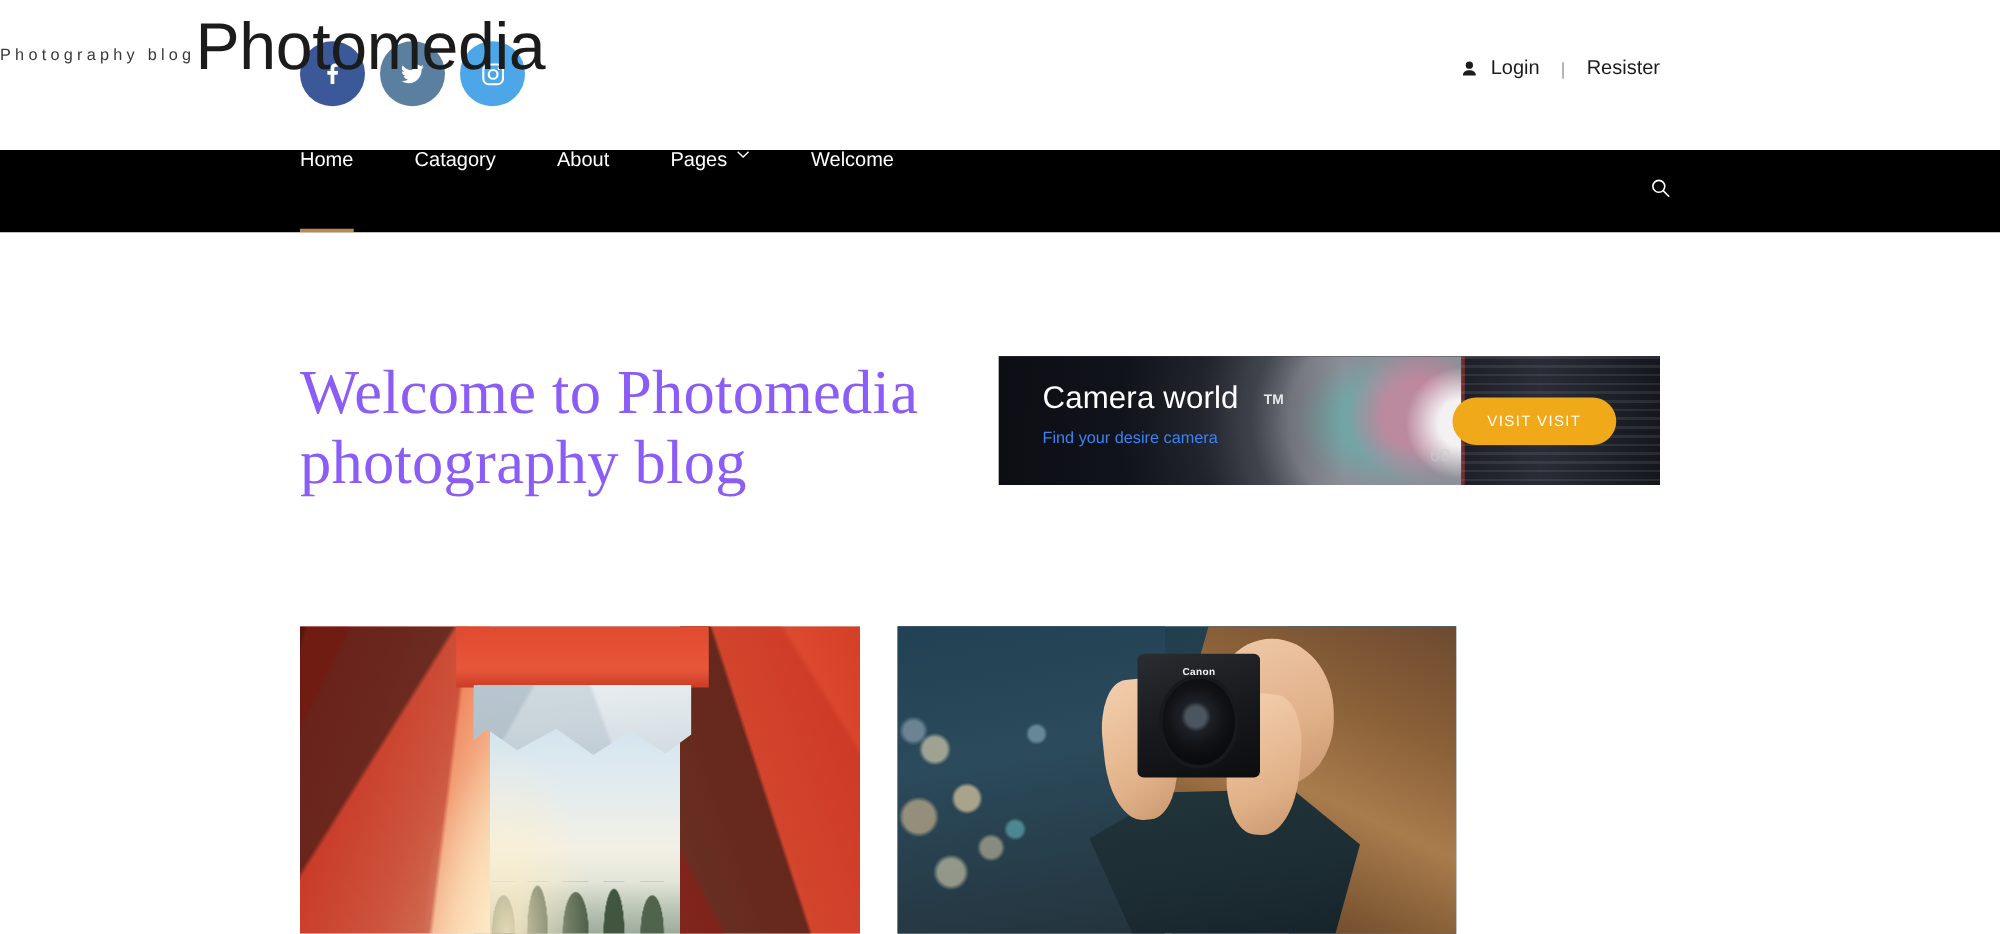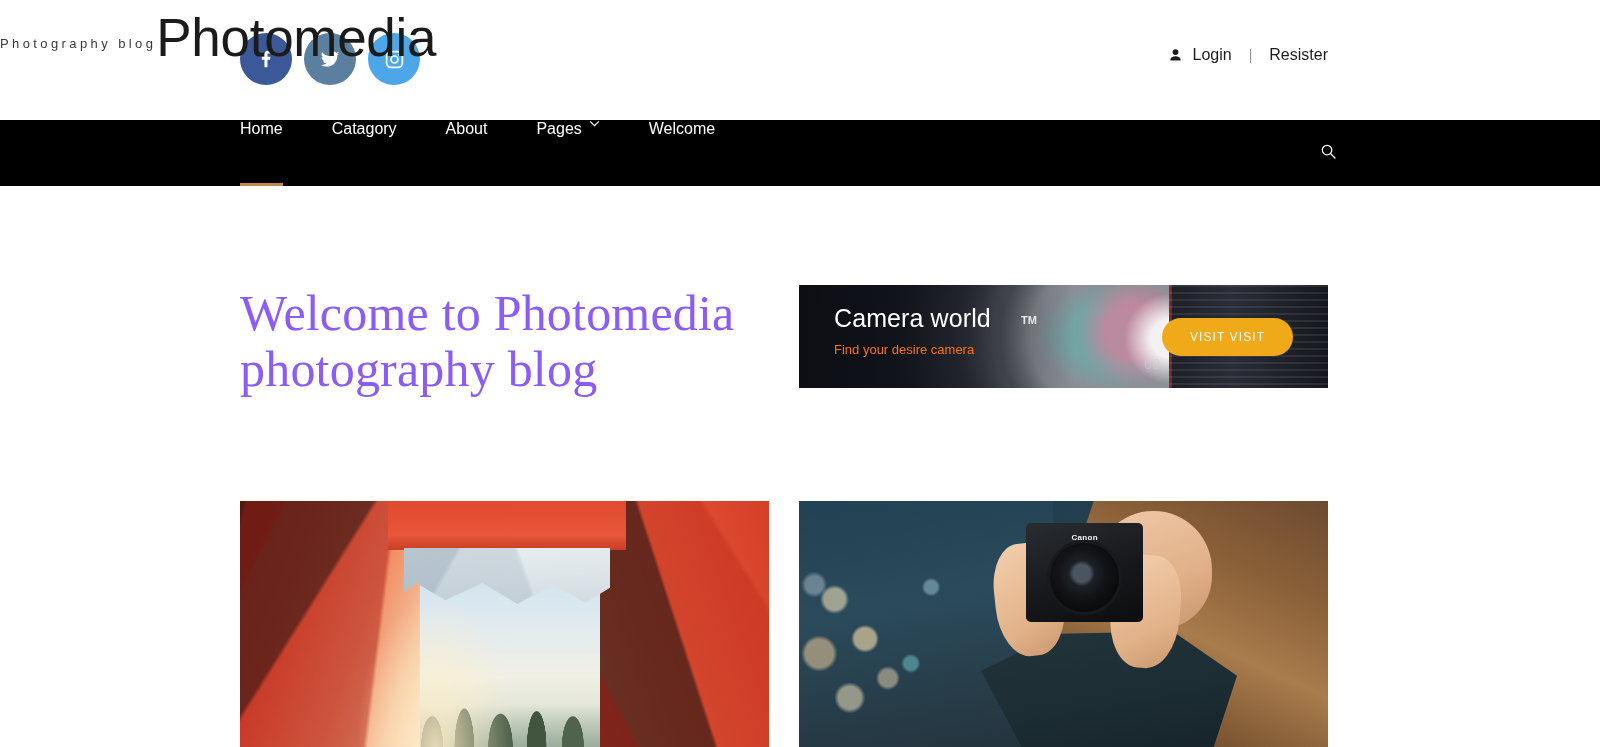--- a/index.html
+++ b/index.html
@@ -117,41 +117,41 @@
   .ad-dim {
     position:absolute; inset:0;
     background:linear-gradient(90deg, rgba(10,12,18,0.88) 0%, rgba(12,14,20,0.55) 32%, rgba(10,12,18,0.05) 52%, rgba(10,12,18,0.0) 100%);
   }
   .ad-text { position:absolute; left:35px; top:21px; }
   .ad-title {
     font-size:25px; color:#ffffff; font-weight:400; line-height:1;
     letter-spacing:0.1px;
   }
   .ad-tm {
-    position:absolute; left:222px; top:29px;
+    position:absolute; left:212px; top:29px;
     font-size:11px; color:#e9e9ec; font-weight:700;
   }
   .ad-sub {
-    margin-top:11px; font-size:13px; color:#f97316; font-weight:400;
+    margin-top:11px; font-size:13px; color:#3b82f6; font-weight:400;
   }
   .ad-cta {
     position:absolute; right:35px; top:50%; transform:translateY(-50%);
     width:131px; height:38px; border-radius:19px;
     background:#f0a919; color:#ffffff;
     display:flex; align-items:center; justify-content:center;
     font-size:12px; letter-spacing:1.1px; cursor:pointer;
   }
   .ad-85 {
     position:absolute; left:345px; bottom:16px;
     font-size:14px; color:rgba(200,205,215,0.62); letter-spacing:0.5px;
   }
 
   
   .cards-row {
-    position:absolute; left:240px; top:315px; width:1088px;
+    position:absolute; left:240px; top:315px; width:925px;
     display:flex; gap:30px;
   }
   .photo-card {
     position:relative; width:529px; height:246px; overflow:hidden;
     cursor:pointer; background:#333;
   }
 
   
   .photo-tent { background:linear-gradient(180deg,#cfe2ee 0%, #e8f0f4 60%, #cfd9cc 100%); }
   .tent-sky {

